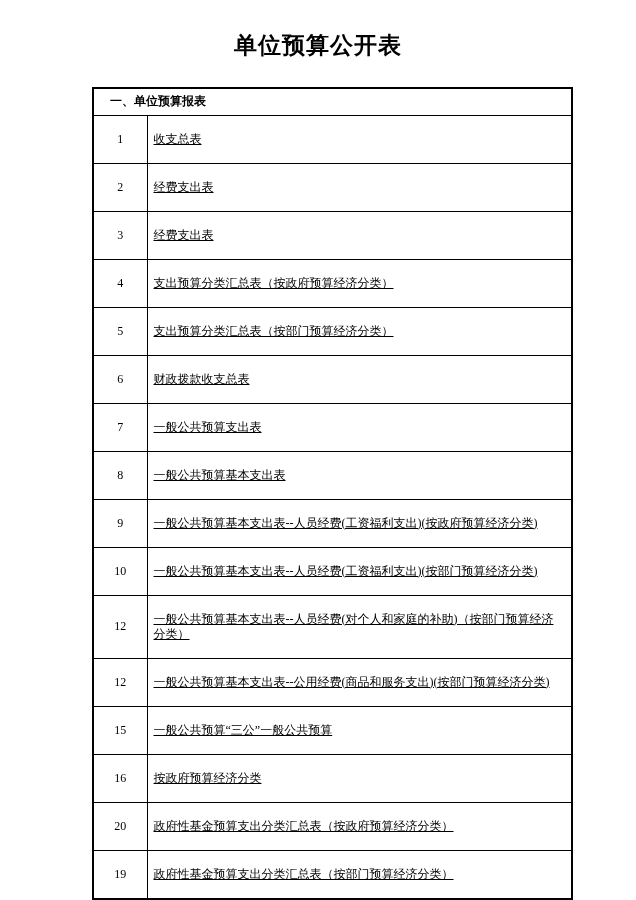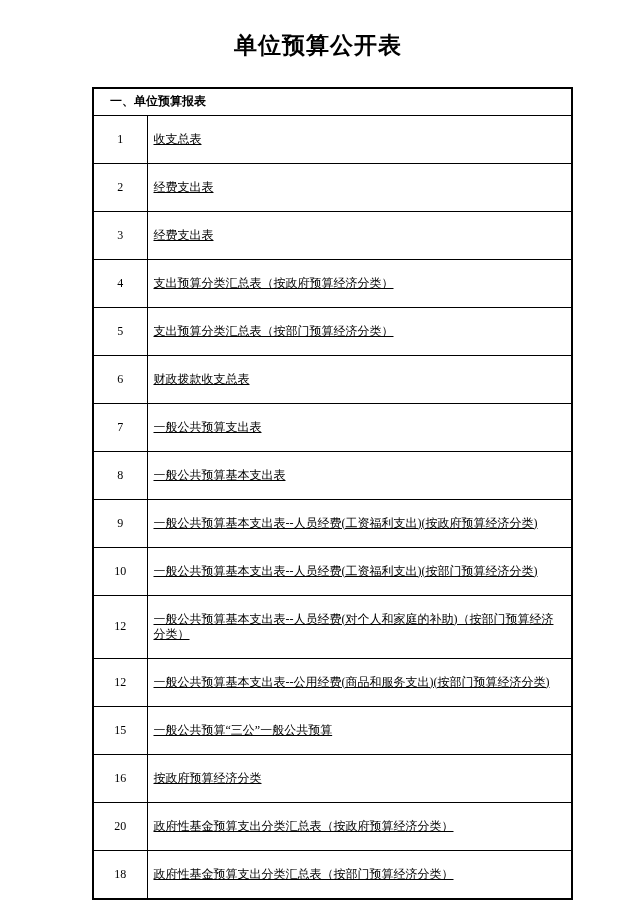--- a/index.html
+++ b/index.html
@@ -151,19 +151,19 @@
     <td class="cell-num">16</td>
     <td class="cell-name">按政府预算经济分类</td>
   </tr>
 
   <tr>
     <td class="cell-num">20</td>
     <td class="cell-name">政府性基金预算支出分类汇总表（按政府预算经济分类）</td>
   </tr>
 
   <tr>
-    <td class="cell-num">18</td>
+    <td class="cell-num">19</td>
     <td class="cell-name">政府性基金预算支出分类汇总表（按部门预算经济分类）</td>
   </tr>
 
 </tbody>
   </table>
 </div>
 
 </body></html>

